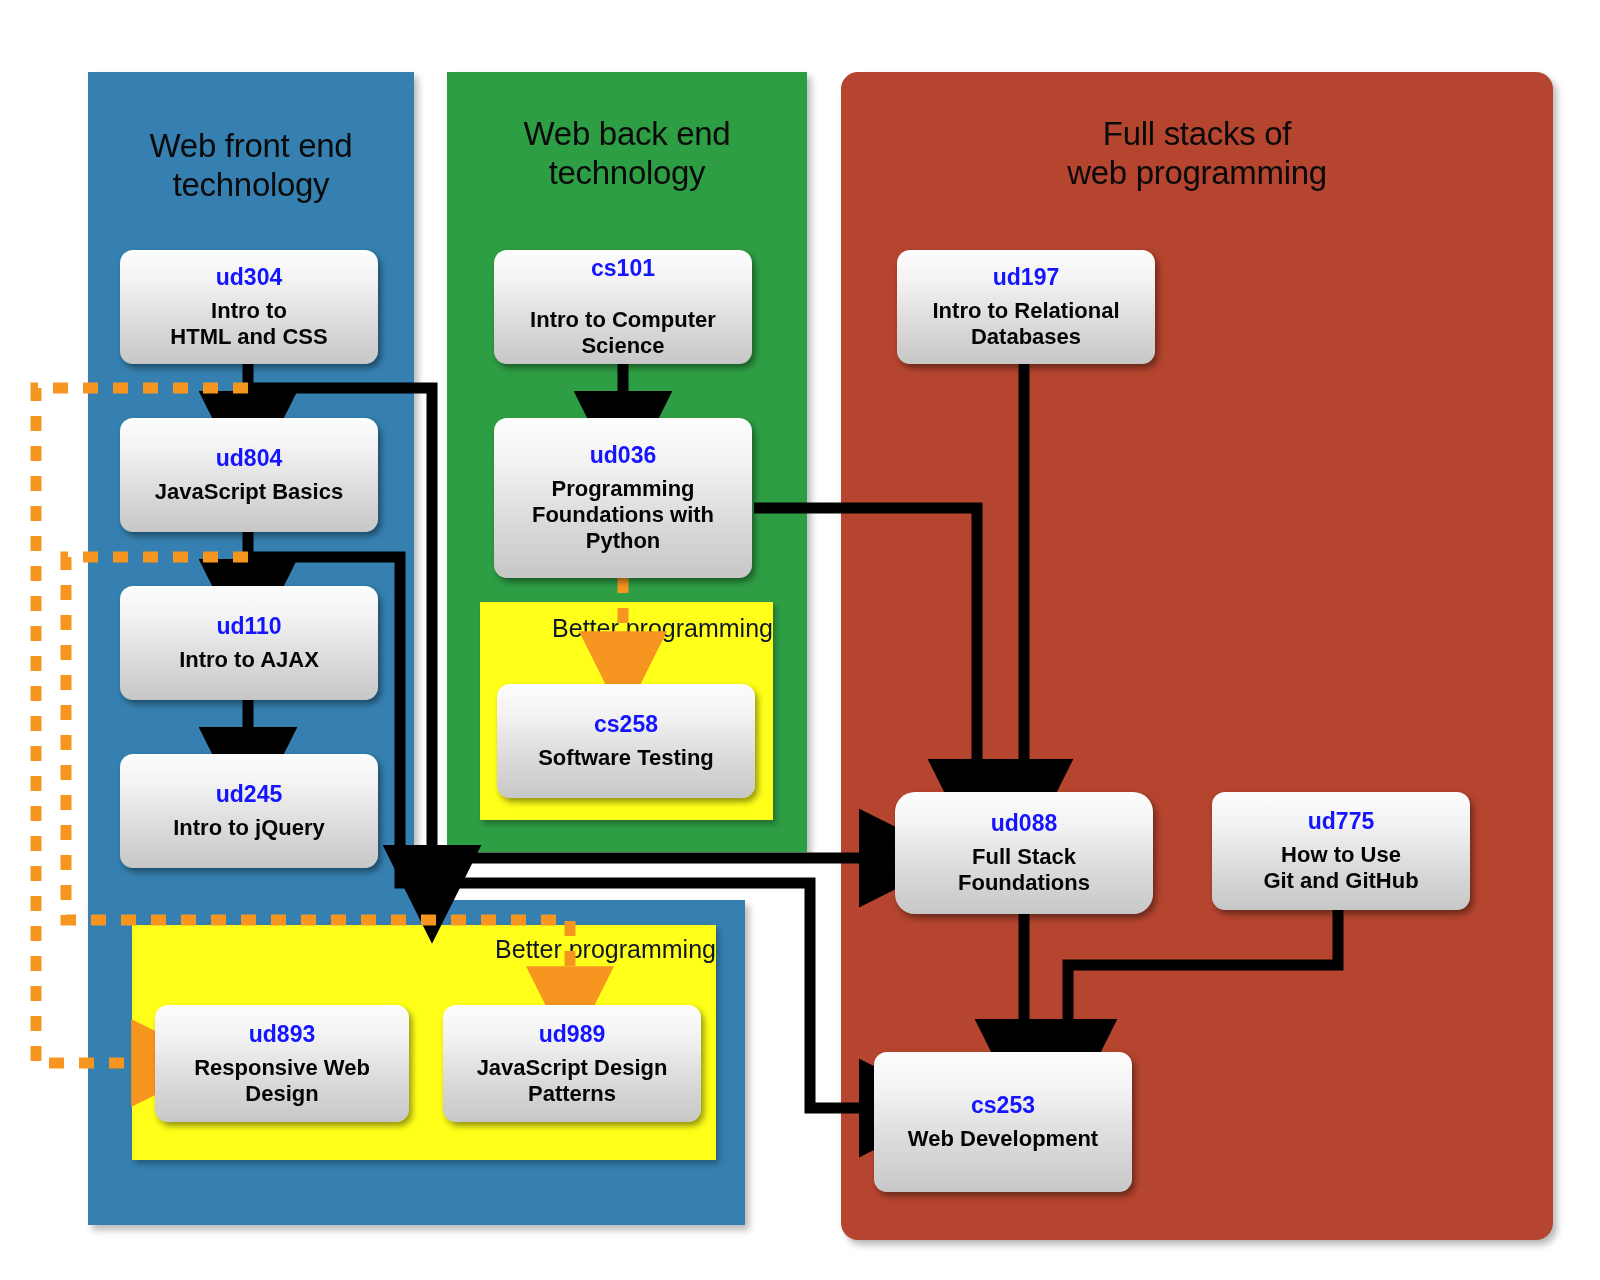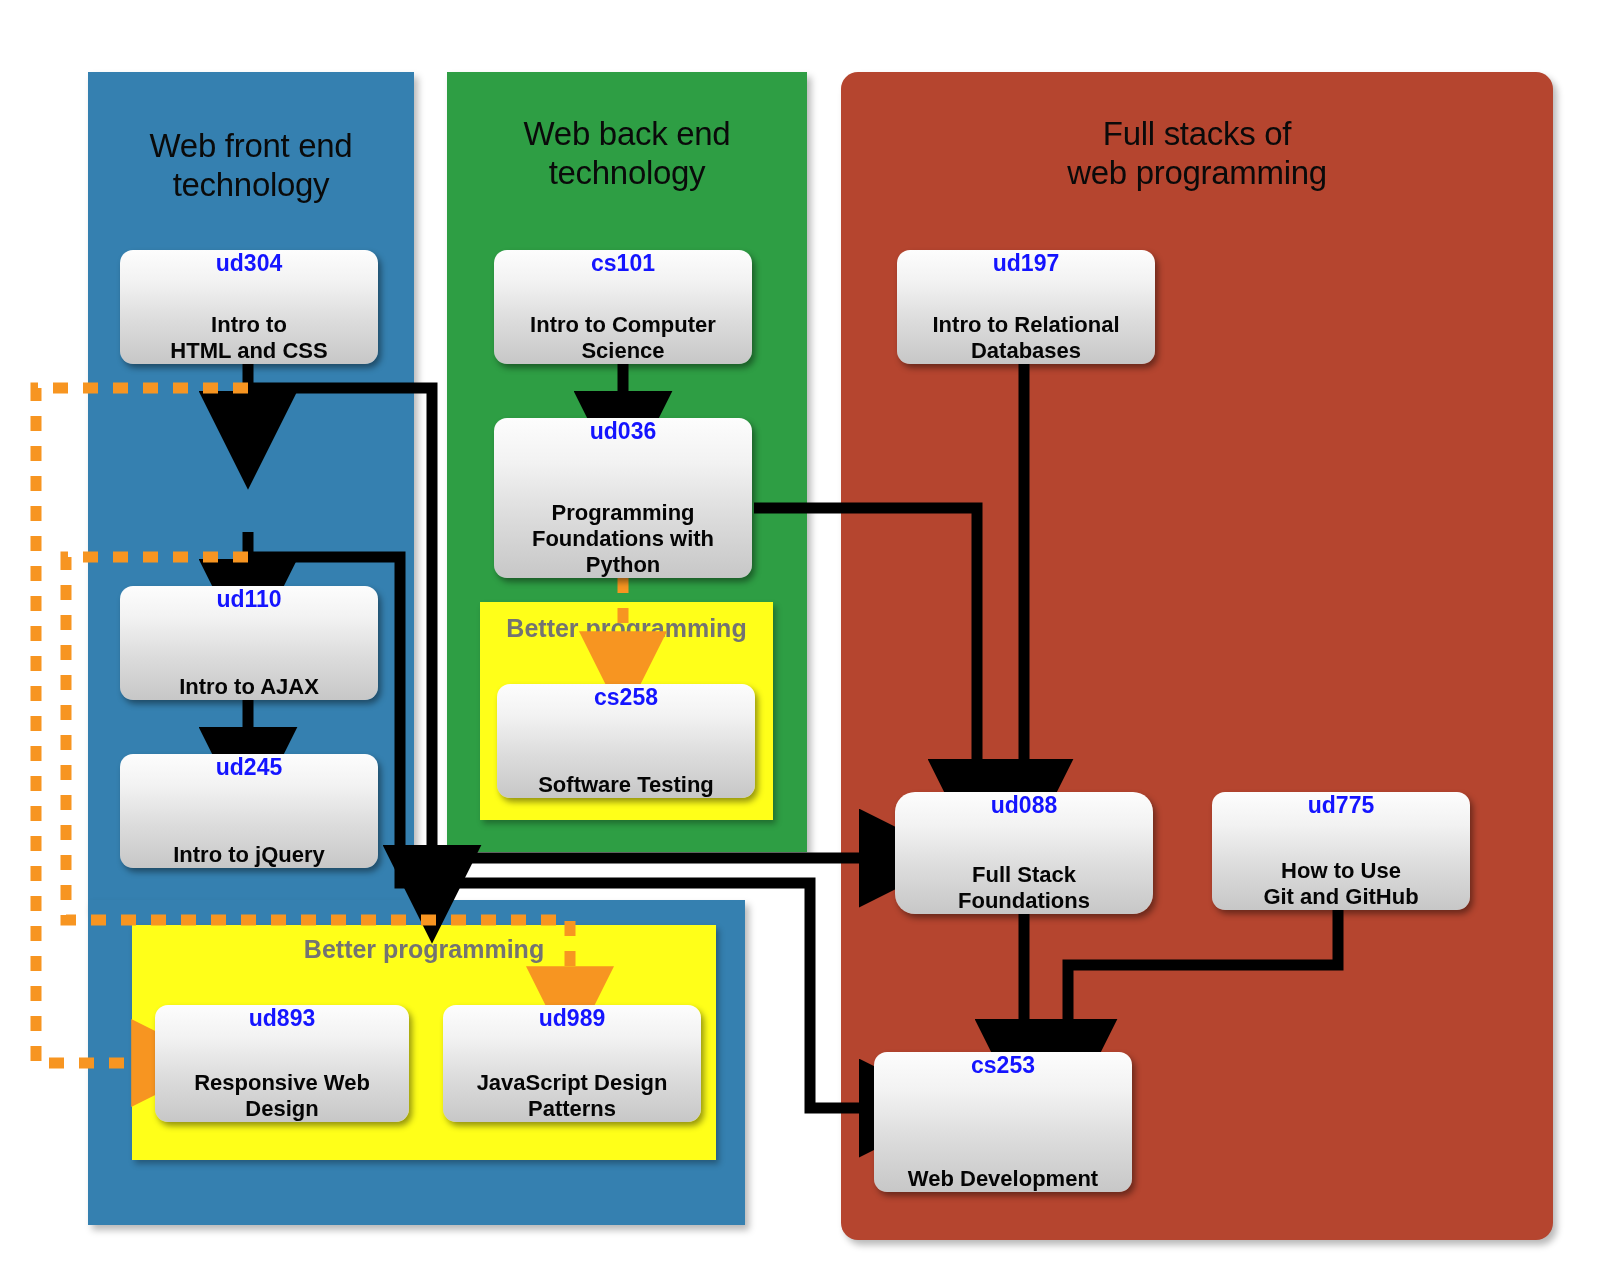--- a/index.html
+++ b/index.html
@@ -6,27 +6,27 @@
   body{width:1600px;height:1280px;overflow:hidden;
        font-family:"Liberation Sans","DejaVu Sans",sans-serif;}
   #stage{position:relative;width:1600px;height:1280px;background:#fff;}
 
   .panel{position:absolute;box-shadow:4px 5px 7px rgba(0,0,0,0.28);}
   .panel-title{position:absolute;width:100%;text-align:center;
     font-size:33px;line-height:39px;color:#0a0a0a;font-weight:400;
     letter-spacing:-0.3px;white-space:pre-line;}
 
   .grp{position:absolute;background:#ffff19;box-shadow:3px 4px 6px rgba(0,0,0,0.3);}
-  .grp-title{position:absolute;width:100%;text-align:center;font-weight:bold;
-     font-size:25px;color:#737373;}
+  .grp-title{position:absolute;width:100%;text-align:right;font-weight:normal;
+     font-size:25px;color:#0f172a;}
 
   .node{position:absolute;border-radius:13px;
      background:linear-gradient(180deg,#fdfdfd 0%,#f2f2f2 28%,#dcdcdc 62%,#c7c7c7 100%);
      box-shadow:3px 4px 6px rgba(0,0,0,0.42);
-     display:flex;flex-direction:column;align-items:center;justify-content:space-between;
+     display:flex;flex-direction:column;align-items:center;justify-content:center;
      text-align:center;}
   .node .code{color:#1414ff;font-weight:bold;font-size:23px;line-height:26px;}
   .node .ttl{color:#050505;font-weight:bold;font-size:22px;line-height:26px;
      margin-top:8px;white-space:pre-line;}
 
   svg.edges{position:absolute;left:0;top:0;width:1600px;height:1280px;
      pointer-events:none;}
 </style>
 </head>
 <body>
@@ -105,20 +105,24 @@
       <path d="M248,557 L66,557 L66,920 L570,920 L570,975" marker-end="url(#ahO)"></path>
     </g>
   </svg>
 
   <div class="node" style="left:120px;top:250px;width:258px;height:114px;">
     <span class="code">ud304</span>
     <span class="ttl">Intro to
 HTML and CSS</span>
   </div>
 
+  <div class="node" style="left:120px;top:418px;width:258px;height:114px;">
+    <span class="code">ud804</span>
+    <span class="ttl">JavaScript Basics</span>
+  </div>
 
   <div class="node" style="left:120px;top:586px;width:258px;height:114px;">
     <span class="code">ud110</span>
     <span class="ttl">Intro to AJAX</span>
   </div>
 
   <div class="node" style="left:120px;top:754px;width:258px;height:114px;">
     <span class="code">ud245</span>
     <span class="ttl">Intro to jQuery</span>
   </div>

